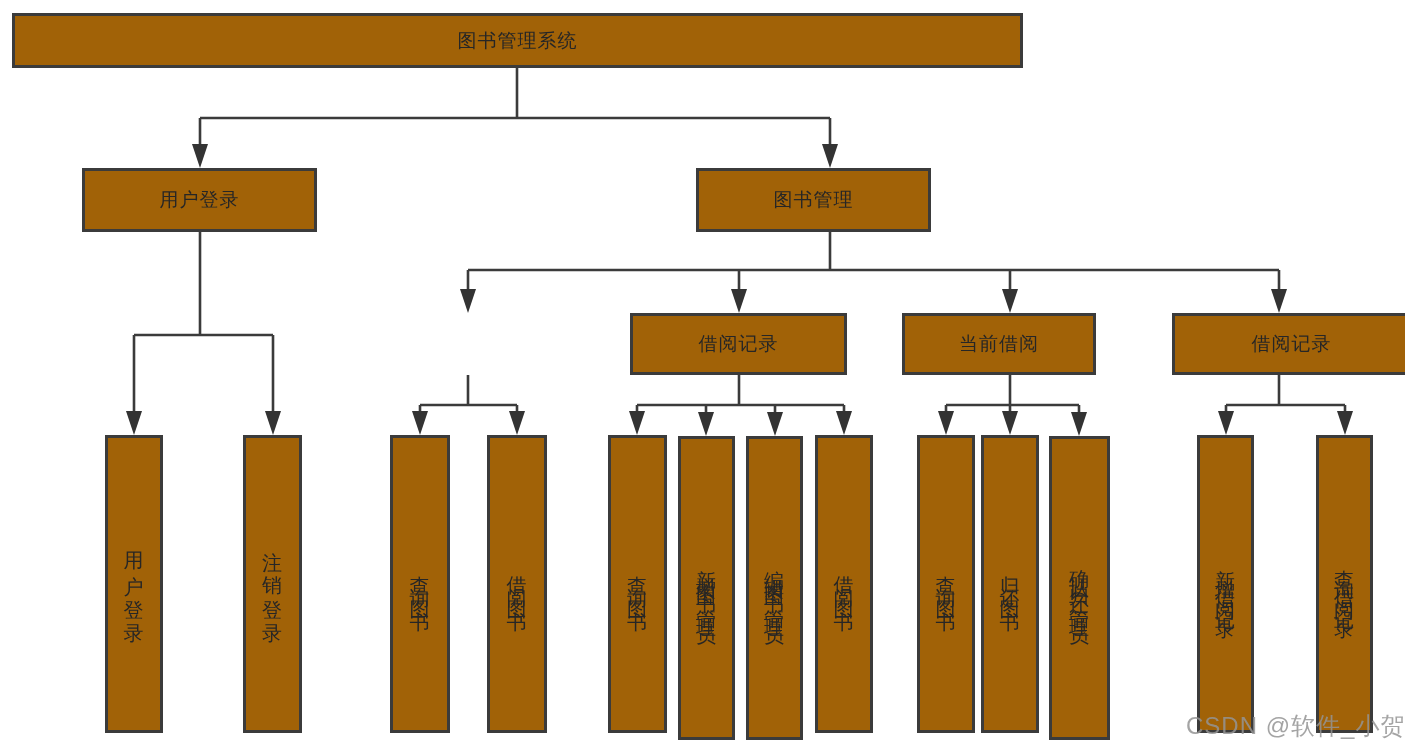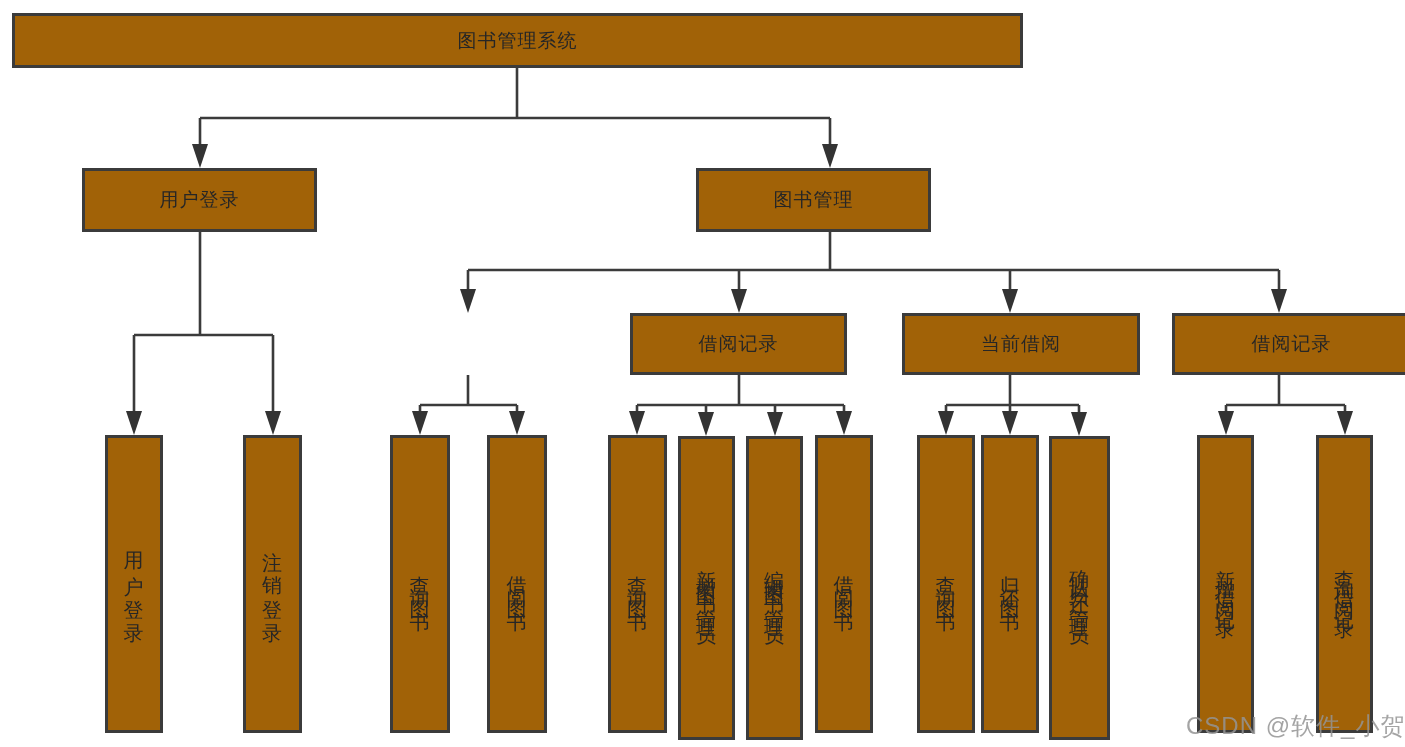--- a/index.html
+++ b/index.html
@@ -112,21 +112,21 @@
       <polygon points="1337,411 1353,411 1345,435"></polygon>
     </g>
   </svg>
 
   <div class="node h-node" style="left:12px;top:13px;width:1011px;height:55px">图书管理系统</div>
 
   <div class="node h-node" style="left:82px;top:168px;width:235px;height:64px">用户登录</div>
   <div class="node h-node" style="left:696px;top:168px;width:235px;height:64px">图书管理</div>
 
   <div class="node h-node" style="left:630px;top:313px;width:217px;height:62px">借阅记录</div>
-  <div class="node h-node" style="left:902px;top:313px;width:238px;height:62px">当前借阅</div>
+  <div class="node h-node" style="left:902px;top:313px;width:194px;height:62px">当前借阅</div>
   <div class="node h-node" style="left:1172px;top:313px;width:239px;height:62px">借阅记录</div>
 
   <div class="node v-node ls-wide" style="left:105px;top:435px;width:58px;height:298px">用户登录</div>
   <div class="node v-node ls-wide" style="left:243px;top:435px;width:59px;height:298px">注销登录</div>
 
   <div class="node v-node" style="left:390px;top:435px;width:60px;height:298px">查询图书</div>
   <div class="node v-node" style="left:487px;top:435px;width:60px;height:298px">借阅图书</div>
 
   <div class="node v-node" style="left:608px;top:435px;width:59px;height:298px">查询图书</div>
   <div class="node v-node ls-tight" style="left:678px;top:436px;width:57px;height:304px">新增图书（管理员）</div>

